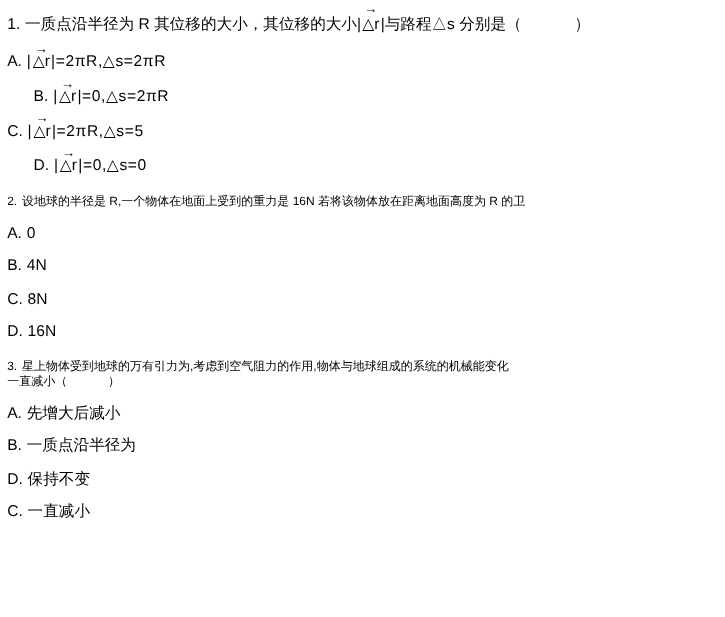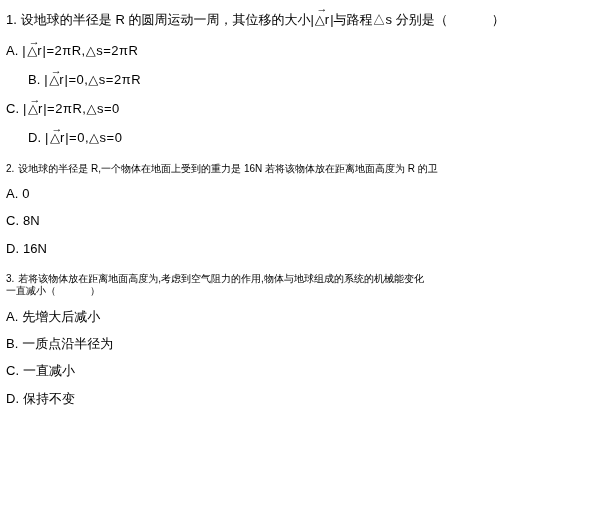--- a/index.html
+++ b/index.html
@@ -85,75 +85,78 @@
     width: 34px;
   }
 </style>
 </head>
 <body>
 
 <div class="page">
 
   <div class="q-block">
     <div class="stem">
-      <span>1.</span><span class="sp"></span><span>设地球的半径是 R 的圆周运动一周，其位移的大小|</span><span class="vec"><span>△</span><span class="arrow">→</span><span>r</span></span><span>|与路程△s 分别是（</span><span class="blank"></span><span>）</span>
+      <span>1.</span><span class="sp"></span><span>一质点沿半径为 R 其位移的大小，其位移的大小|</span><span class="vec"><span>△</span><span class="arrow">→</span><span>r</span></span><span>|与路程△s 分别是（</span><span class="blank"></span><span>）</span>
     </div>
 
     <div class="opt line">
       <span>A.</span><span class="sp"></span><span class="math">|</span><span class="vec"><span>△</span><span class="arrow">→</span><span>r</span></span><span class="math">|=2πR,△s=2πR</span>
     </div>
 
     <div class="opt opt-indent line">
       <span>B.</span><span class="sp"></span><span class="math">|</span><span class="vec"><span>△</span><span class="arrow">→</span><span>r</span></span><span class="math">|=0,△s=2πR</span>
     </div>
 
     <div class="opt line">
-      <span>C.</span><span class="sp"></span><span class="math">|</span><span class="vec"><span>△</span><span class="arrow">→</span><span>r</span></span><span class="math">|=2πR,△s=0</span>
+      <span>C.</span><span class="sp"></span><span class="math">|</span><span class="vec"><span>△</span><span class="arrow">→</span><span>r</span></span><span class="math">|=2πR,△s=5</span>
     </div>
 
     <div class="opt opt-indent line">
       <span>D.</span><span class="sp"></span><span class="math">|</span><span class="vec"><span>△</span><span class="arrow">→</span><span>r</span></span><span class="math">|=0,△s=0</span>
     </div>
   </div>
 
   <div class="q-block">
     <div class="stem-2">
       <div class="line">
         <span>2.</span><span class="sp"></span><span>设地球的半径是 R,一个物体在地面上受到的重力是 16N 若将该物体放在距离地面高度为 R 的卫</span>
       </div>
     </div>
 
     <div class="opt opt-tight line">
       <span>A.</span><span class="sp"></span><span>0</span>
     </div>
     <div class="opt opt-tight line">
+      <span>B.</span><span class="sp"></span><span>4N</span>
+    </div>
+    <div class="opt opt-tight line">
       <span>C.</span><span class="sp"></span><span>8N</span>
     </div>
     <div class="opt opt-tight line">
       <span>D.</span><span class="sp"></span><span>16N</span>
     </div>
   </div>
 
   <div class="q-block">
     <div class="stem-2">
       <div class="line">
-        <span>3.</span><span class="sp"></span><span>若将该物体放在距离地面高度为,考虑到空气阻力的作用,物体与地球组成的系统的机械能变化</span>
+        <span>3.</span><span class="sp"></span><span>星上物体受到地球的万有引力为,考虑到空气阻力的作用,物体与地球组成的系统的机械能变化</span>
       </div>
       <div class="line">
         <span>一直减小（</span><span class="blank-sm"></span><span>）</span>
       </div>
     </div>
 
     <div class="opt opt-tight line">
       <span>A.</span><span class="sp"></span><span>先增大后减小</span>
     </div>
     <div class="opt opt-tight line">
       <span>B.</span><span class="sp"></span><span>一质点沿半径为</span>
     </div>
     <div class="opt opt-tight line">
-      <span>C.</span><span class="sp"></span><span>一直减小</span>
+      <span>D.</span><span class="sp"></span><span>保持不变</span>
     </div>
     <div class="opt opt-tight line">
-      <span>D.</span><span class="sp"></span><span>保持不变</span>
+      <span>C.</span><span class="sp"></span><span>一直减小</span>
     </div>
   </div>
 
 </div>
 
 </body></html>

